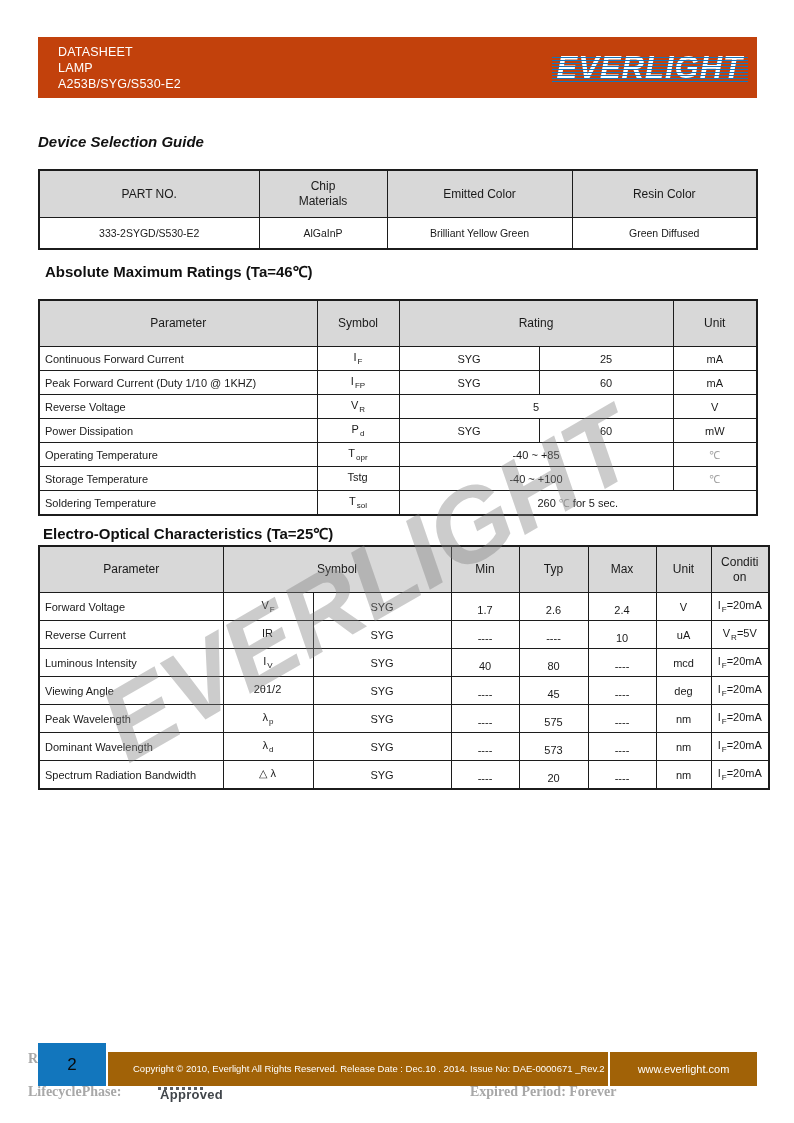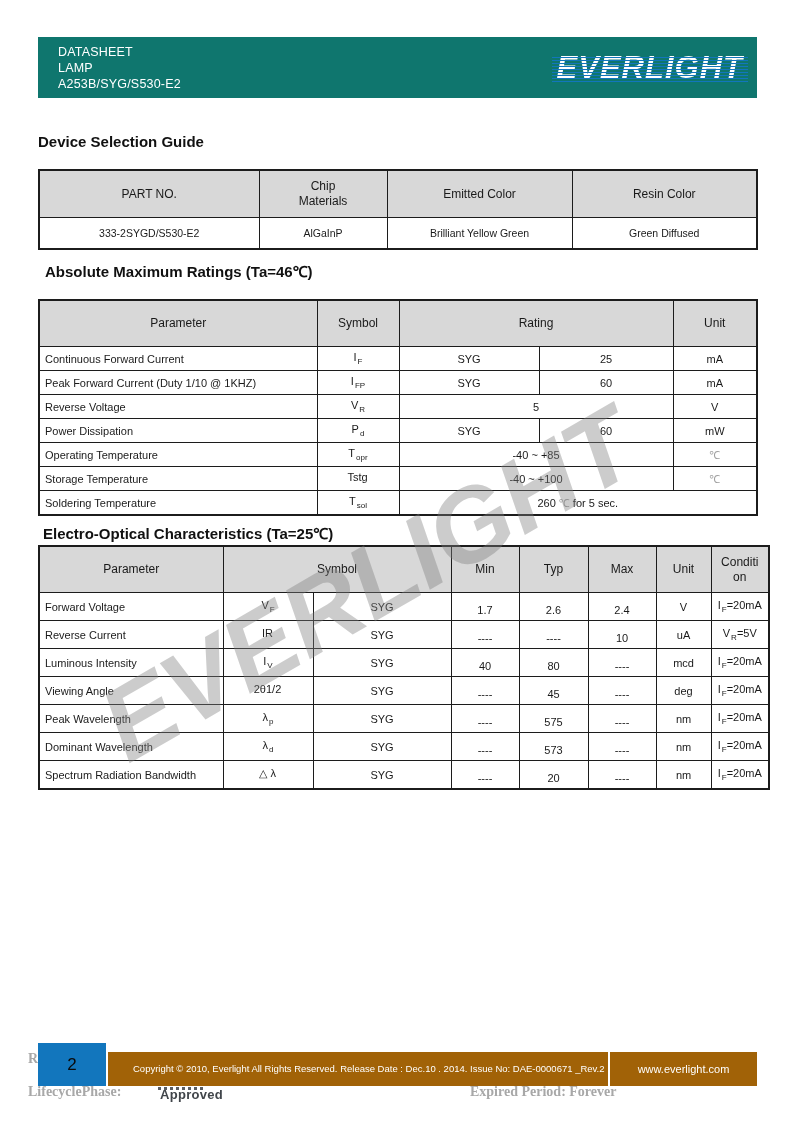--- a/index.html
+++ b/index.html
@@ -1,31 +1,31 @@
 <!DOCTYPE html>
 <html><head>
 <meta charset="utf-8">
 <style>
   html,body{margin:0;padding:0;background:#fff;}
   .page{position:relative;width:794px;height:1123px;background:#fff;overflow:hidden;
         font-family:"Liberation Sans",sans-serif;color:#1a1a1a;}
 
   
-  .header-bar{position:absolute;left:38px;top:37px;width:719px;height:61px;background:#0f766e;
+  .header-bar{position:absolute;left:38px;top:37px;width:719px;height:61px;background:#c2410c;
               box-sizing:border-box;display:flex;justify-content:space-between;align-items:center;
               padding:0 14px 0 20px;z-index:2;gap:32px;}
   .header-lines{color:#fff;font-size:12.5px;line-height:16px;letter-spacing:.2px;}
   .logo{position:relative;color:#fff;font-weight:bold;font-style:italic;font-size:31px;
         letter-spacing:1px;white-space:nowrap;}
   .logo::after{content:"";position:absolute;left:-5px;right:-5px;top:5px;bottom:3px;
         background:repeating-linear-gradient(180deg,rgba(18,118,189,0) 0 2px,#1276bd 2px,#1276bd 3px);}
 
   
   .sec-title{position:absolute;font-weight:bold;font-size:15px;color:#111;z-index:1;}
-  .t1{left:38px;top:133px;}
+  .t1{left:38px;top:133px;font-style:italic;}
   .t2{left:45px;top:261px;}
   .t3{left:43px;top:523px;}
 
   
   table{border-collapse:collapse;table-layout:fixed;position:absolute;z-index:1;
         border:2px solid #1c1c1c;background:transparent;}
   th,td{border:1px solid #1c1c1c;text-align:center;vertical-align:middle;padding:0;
         overflow:hidden;}
   th{background:#d8d8d8;font-weight:normal;font-size:12px;line-height:15px;}
   td{font-size:11px;background:#fff;}

